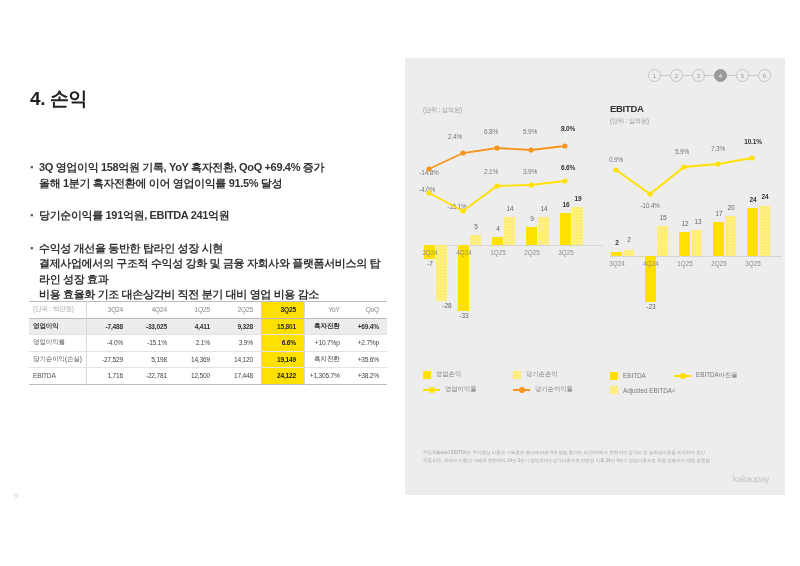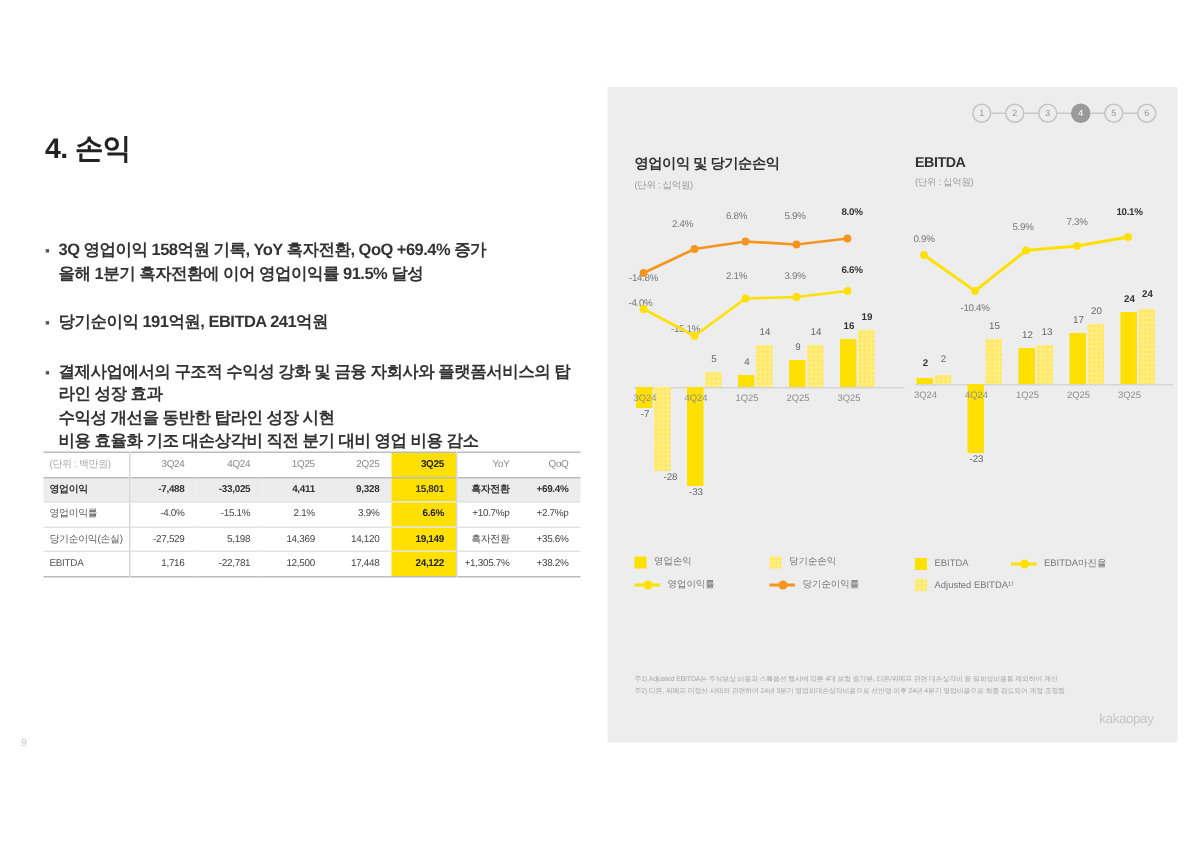--- a/index.html
+++ b/index.html
@@ -82,28 +82,28 @@
     <div class="bullet">
       <div class="dot">▪</div>
       <div class="btext">
         <span>3Q 영업이익 158억원 기록, YoY 흑자전환, QoQ +69.4% 증가</span>
         <span>올해 1분기 흑자전환에 이어 영업이익률 91.5% 달성</span>
       </div>
     </div>
     <div class="bullet">
       <div class="dot">▪</div>
       <div class="btext">
-        <span>당기순이익 191억원, EBITDA 241억원</span>
+        <span>당기순이익률 191억원, EBITDA 241억원</span>
       </div>
     </div>
     <div class="bullet">
       <div class="dot">▪</div>
       <div class="btext">
+        <span>수익성 개선을 동반한 탑라인 성장 시현</span>
         <span>결제사업에서의 구조적 수익성 강화 및 금융 자회사와 플랫폼서비스의 탑라인 성장 효과</span>
-        <span>수익성 개선을 동반한 탑라인 성장 시현</span>
         <span>비용 효율화 기조 대손상각비 직전 분기 대비 영업 비용 감소</span>
       </div>
     </div>
   </div>
 
   <table id="fin-table">
     <thead>
       <tr>
         <td class="lbl" style="width:74px">(단위 : 백만원)</td>
         <td class="c col-q sep">3Q24</td>
@@ -172,21 +172,20 @@
     <div class="pg">3</div>
     <div class="pgline"></div>
     <div class="pg on">4</div>
     <div class="pgline"></div>
     <div class="pg">5</div>
     <div class="pgline"></div>
     <div class="pg">6</div>
   </div>
 
   <div class="chart-box" id="chart-left">
-    <div class="ch-title">영업이익 및 당기순손익</div>
     <div class="ch-unit">(단위 : 십억원)</div>
     <div class="plot">
       <div class="axis" style="top:124px"></div>
 
       <div class="pctlabel" style="left:-9px;top:48px">-14.8%</div>
       <div class="pctlabel" style="left:17px;top:12px">2.4%</div>
       <div class="pctlabel" style="left:53px;top:7px">6.8%</div>
       <div class="pctlabel" style="left:92px;top:7px">5.9%</div>
       <div class="pctlabel b" style="left:130px;top:4px">8.0%</div>
 

